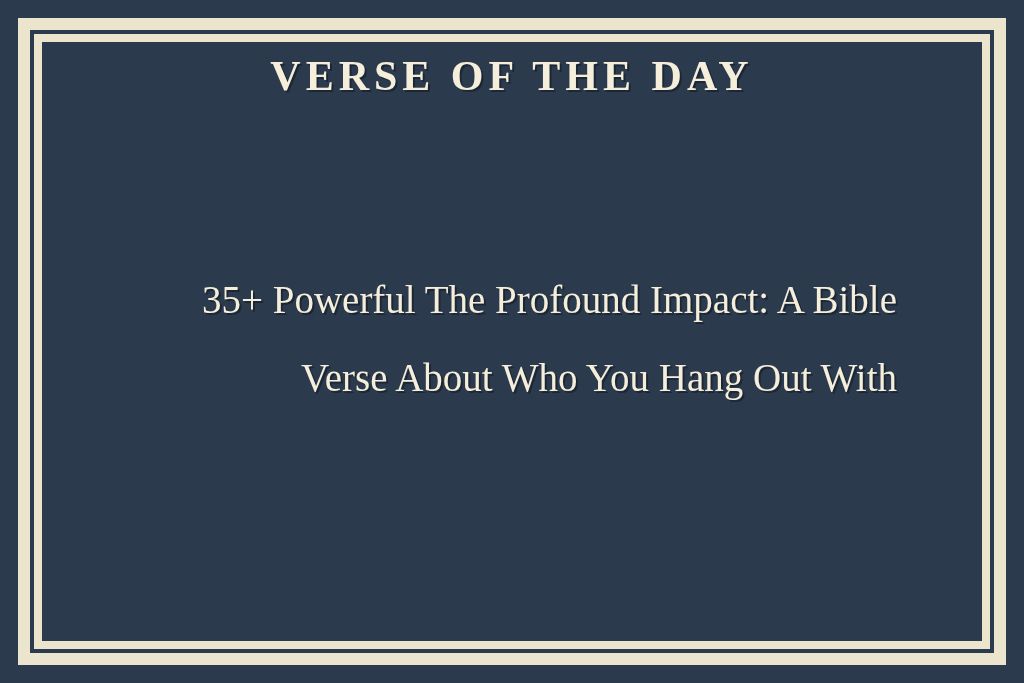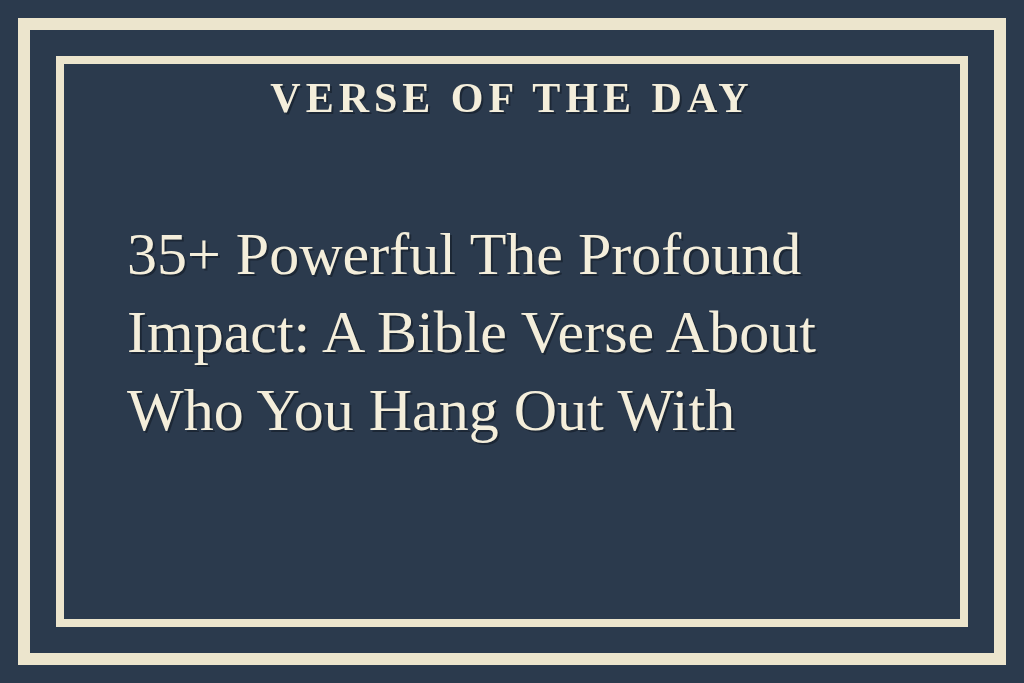--- a/index.html
+++ b/index.html
@@ -30,21 +30,21 @@
 
   .frame-outer {
     position: relative;
     box-sizing: border-box;
     width: 100%;
     height: 100%;
     
     border: 12px solid #ece5cd;
     background: #2b3a4d;
     
-    padding: 26px;
+    padding: 4px;
   }
 
   .frame-inner {
     position: relative;
     box-sizing: border-box;
     width: 100%;
     height: 100%;
     
     border: 8px solid #ece5cd;
     background: #2b3a4d;
@@ -80,25 +80,25 @@
     flex: 1 1 auto;
     display: flex;
     align-items: center;
     justify-content: center;
     width: 100%;
     padding: 0 18px;
     box-sizing: border-box;
   }
 
   .headline {
-    font-size: 60px;
+    font-size: 39px;
     font-weight: normal;
     line-height: 78px;
     color: #f4eedb;
-    text-align: left;
+    text-align: right;
     max-width: 770px;
     text-shadow: 2px 2px 0 rgba(16, 24, 34, 0.55);
     
     margin-top: -34px;
   }
 
   
 
   .footer {
     margin-bottom: 30px;

